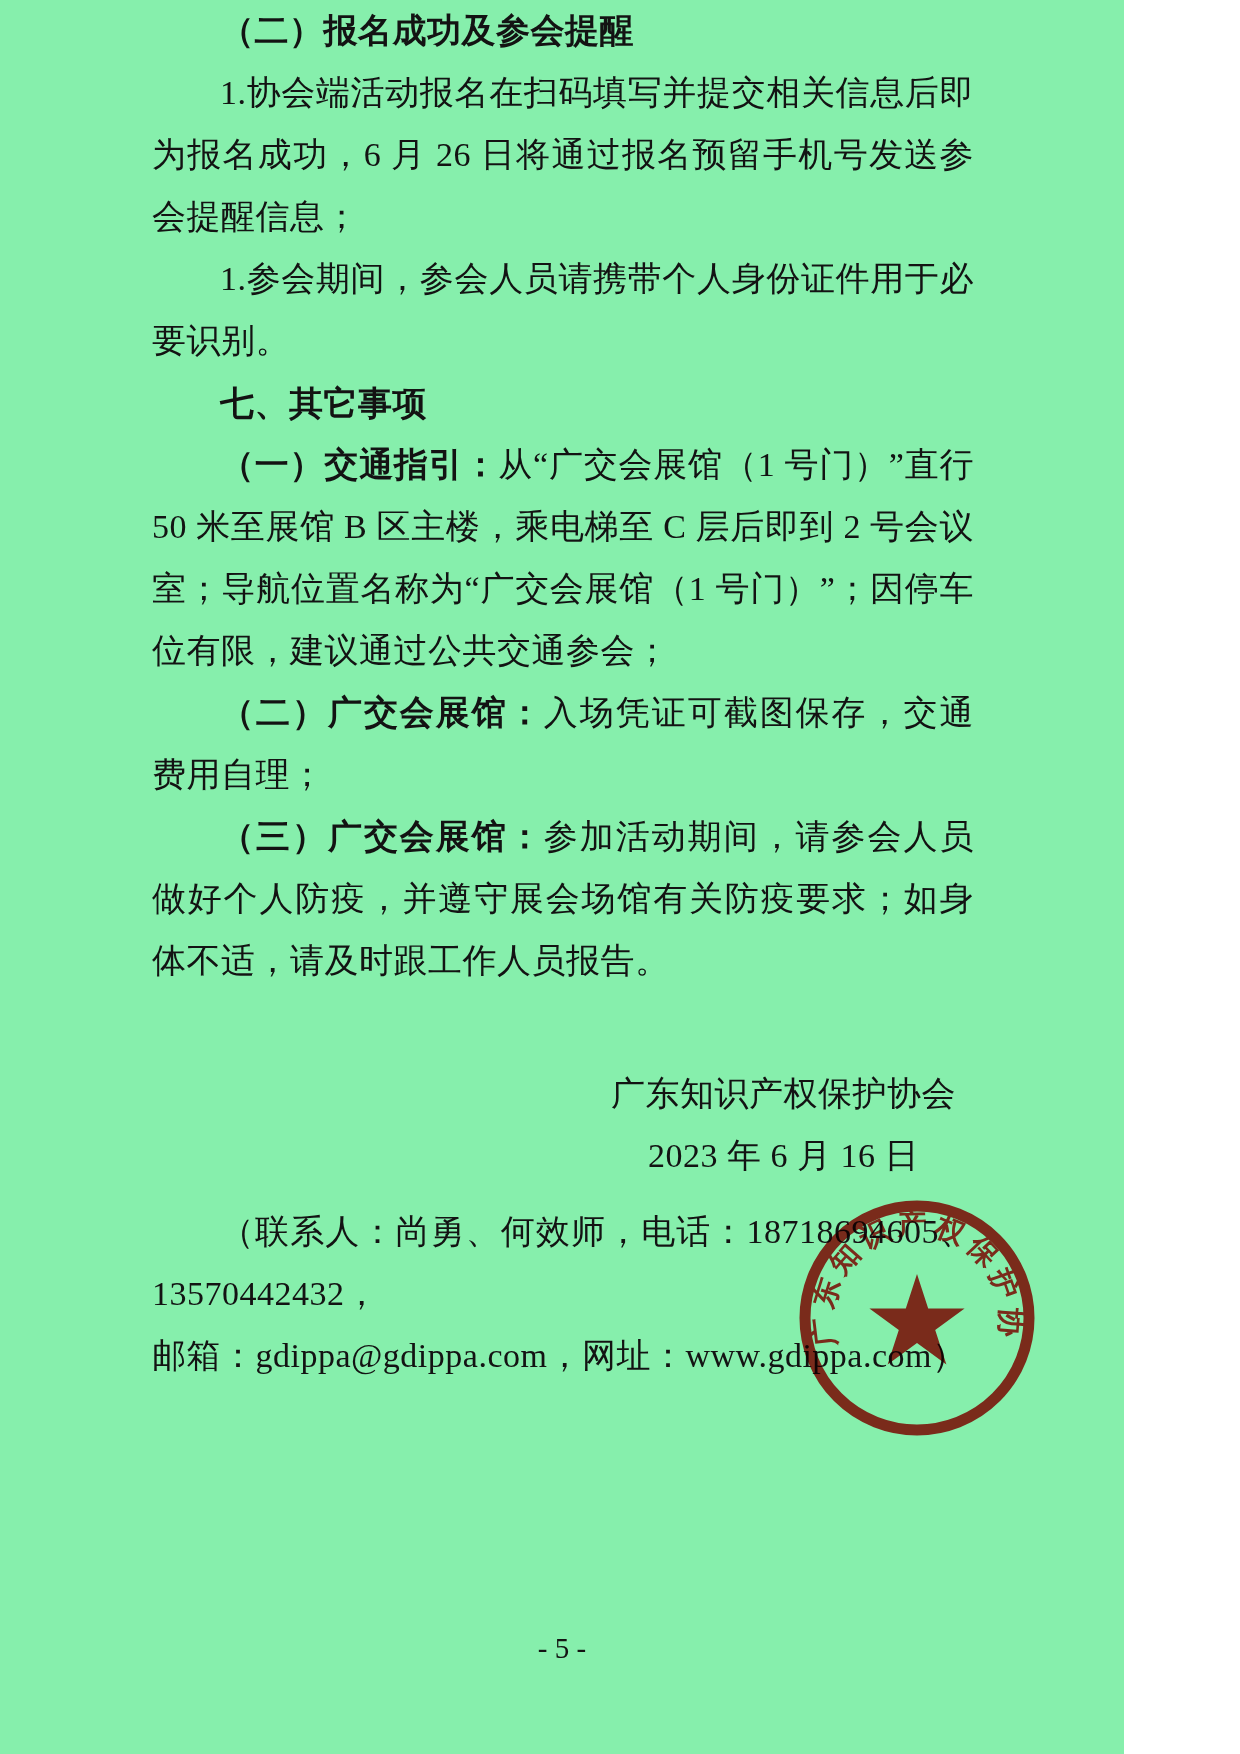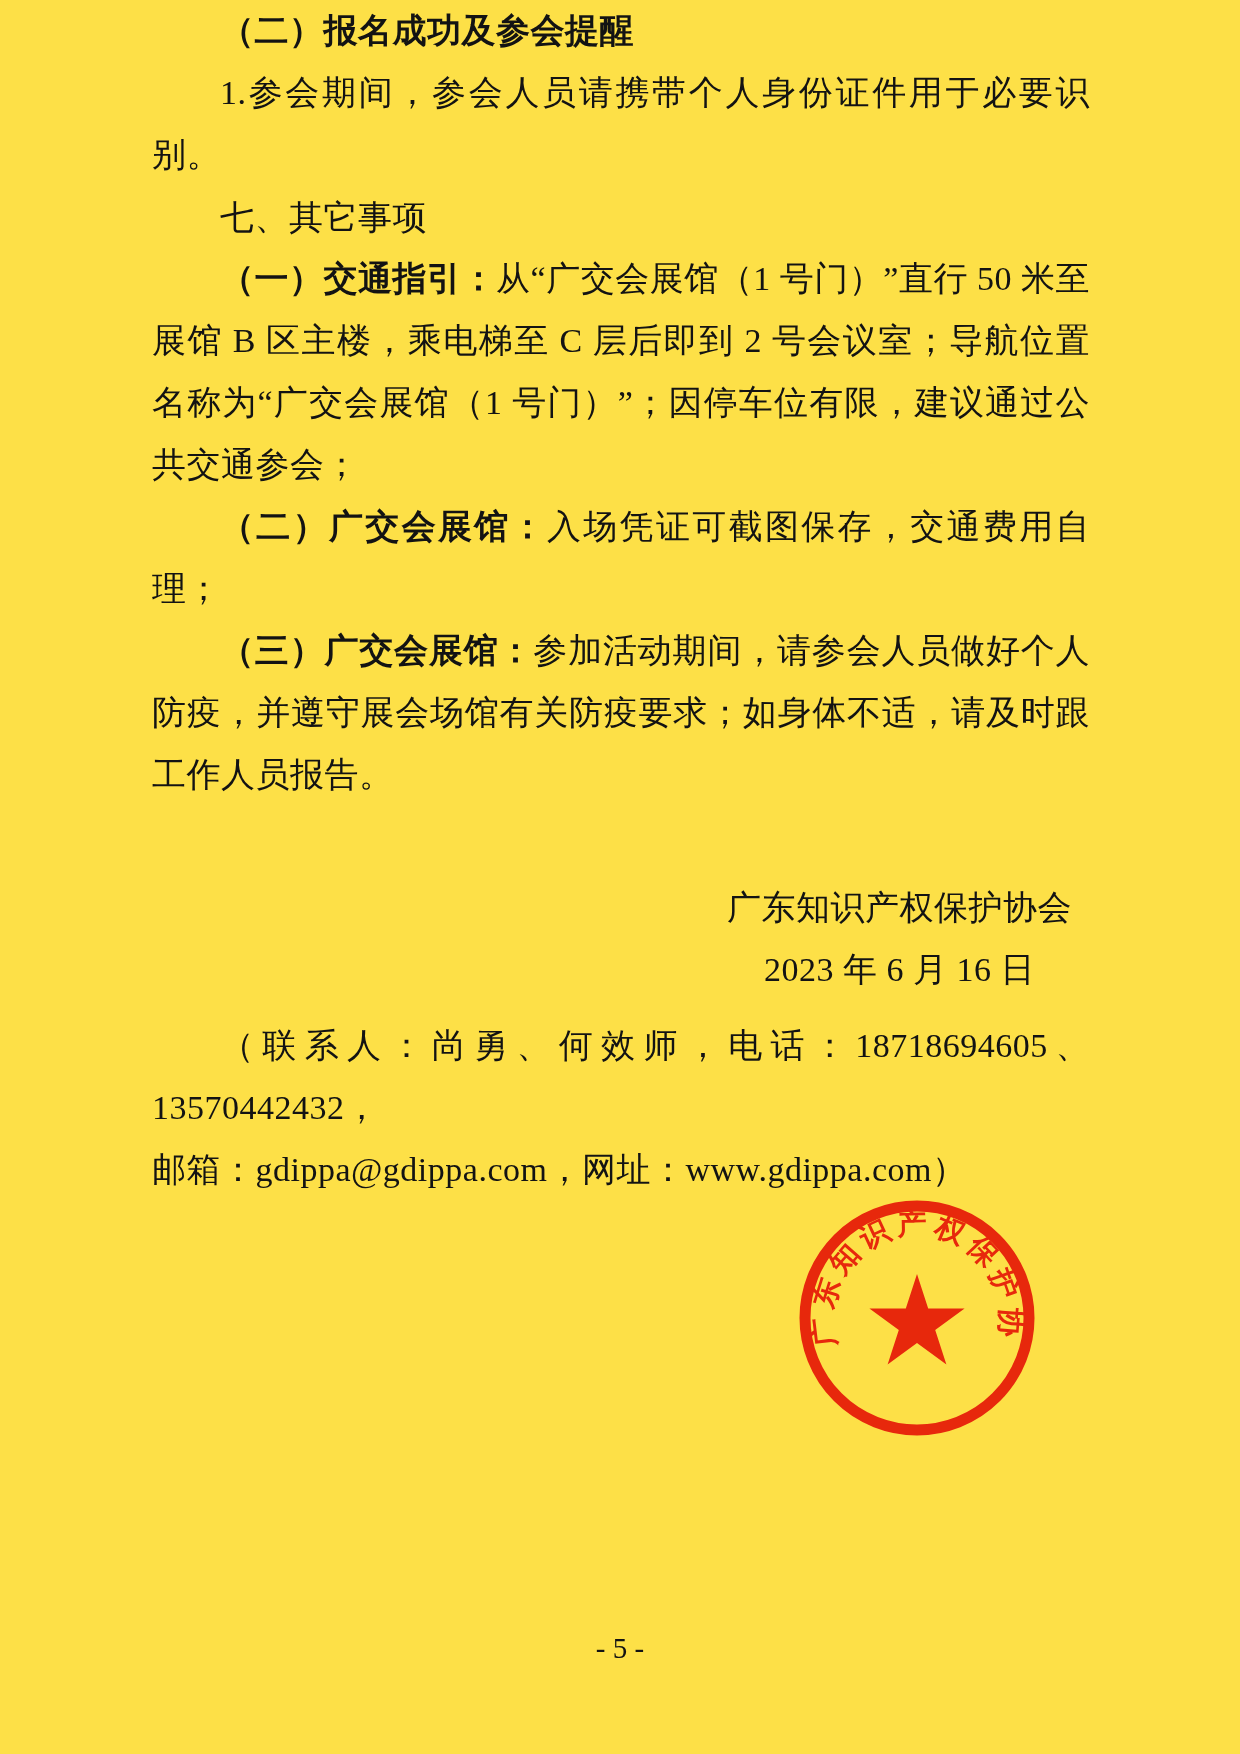--- a/index.html
+++ b/index.html
@@ -1,29 +1,29 @@
 <!DOCTYPE html>
 <html style="--seal-color: #e8211c;"><head>
 <meta charset="utf-8">
 <style>
   :root { --seal-color:#e8211c; --ink:#131313; }
   html,body { margin:0; padding:0; background:#ffffff; }
   .page {
-    position:relative; width:1240px; height:1754px; background:#fde047;
+    position:relative; width:1124px; height:1754px; background:#86efac;
     font-family:"Liberation Serif","DejaVu Serif",serif; color:var(--ink);
     overflow:hidden;
   }
   .content { position:absolute; left:152px; right:150px; top:0; }
   .content p {
     margin:0; font-size:34px; line-height:62px;
     text-align:justify; text-indent:68px; letter-spacing:0.5px;
   }
   .first-block { margin-top:228px; }
   .h2 { font-weight:bold; letter-spacing:1px; }
-  .h1 { font-weight:normal; letter-spacing:2px;
+  .h1 { font-weight:bold; letter-spacing:2px;
         font-family:"Liberation Sans","DejaVu Sans",sans-serif; font-size:33px; }
   .lead { font-weight:bold; }
   .sig-org { text-align:right !important; text-indent:0 !important;
              margin-top:71px !important; padding-right:18px; }
   .sig-date { text-align:right !important; text-indent:0 !important; padding-right:55px; }
   .contact-1 { margin-top:14px !important; }
   .contact-2 { text-indent:0 !important; }
   .pageno {
     position:absolute; top:1630px; left:0; right:0; text-align:center;
     font-size:29px; line-height:36px; color:var(--ink);
@@ -40,20 +40,21 @@
   }
 </style>
 </head>
 <body>
 
 <div class="page">
   <div class="content">
 
     <p class="h2 first-block">（二）报名成功及参会提醒</p>
 
+    <p>1.协会端活动报名在扫码填写并提交相关信息后即为报名成功，6 月 26 日将通过报名预留手机号发送参会提醒信息；</p>
 
 
     <p>1.参会期间，参会人员请携带个人身份证件用于必要识别。</p>
 
     <p class="h1">七、其它事项</p>
 
     <p>
       <span class="lead">（一）交通指引：</span><span>从“广交会展馆（1 号门）”直行 50 米至展馆 B 区主楼，乘电梯至 C 层后即到 2 号会议室；导航位置名称为“广交会展馆（1 号门）”；因停车位有限，建议通过公共交通参会；</span>
     </p>
 

